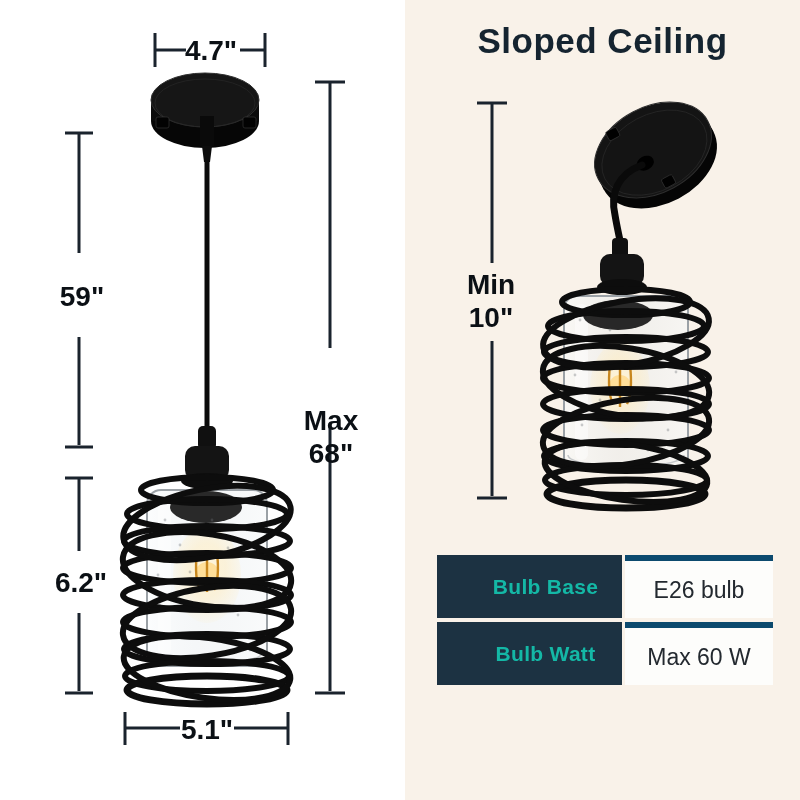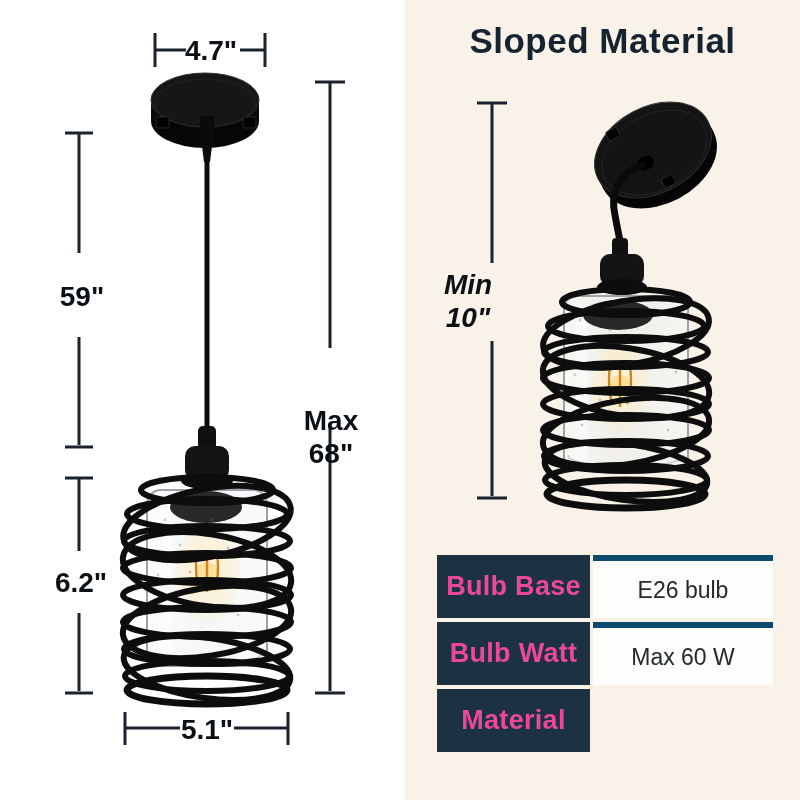--- a/index.html
+++ b/index.html
@@ -13,31 +13,31 @@
     position:absolute;z-index:2;transform:translate(-50%,-50%);
     text-align:center;color:#0b1015;font-weight:700;white-space:nowrap;
     font-size:28px;line-height:33px;
   }
   .label span{display:block;}
   .lbl-47{left:211px;top:50px;}
   .lbl-59{left:82px;top:296px;}
   .lbl-max{left:331px;top:389px;margin-top:48px;}
   .lbl-62{left:81px;top:582px;}
   .lbl-51{left:207px;top:729px;}
-  .lbl-min{left:468px;top:301px;font-style:italic;}
+  .lbl-min{left:491px;top:301px;}
   .title{
     position:absolute;z-index:2;left:405px;top:21px;width:395px;text-align:center;
     font-size:35px;font-weight:700;color:#152430;letter-spacing:.5px;
   }
   .spec-table{position:absolute;z-index:2;left:437px;top:555px;width:336px;}
   .spec-row{display:flex;height:63px;margin-bottom:4px;}
   .spec-label{
-    width:153px;background:#1c3242;color:#ec4899;
+    width:153px;background:#1c3242;color:#14b8a6;
     display:flex;align-items:center;justify-content:center;
-    font-size:27px;font-weight:600;letter-spacing:.3px;
+    font-size:21px;font-weight:600;letter-spacing:.3px;padding-left:32px;
   }
   .spec-value{
     flex:1;margin-left:3px;background:#fdfdfb;color:#23292f;border-top:6px solid #0c4a6e;
     display:flex;flex-direction:column;align-items:center;justify-content:center;
     font-size:23px;font-weight:500;line-height:26px;
   }
 </style>
 </head>
 <body>
 
@@ -214,34 +214,33 @@
 
   <div class="label lbl-62">6.2"</div>
 
   <div class="label lbl-51">5.1"</div>
 
   <div class="label lbl-min">
     <span>Min</span>
     <span>10"</span>
   </div>
 
-  <div class="title">Sloped Material</div>
+  <div class="title">Sloped Ceiling</div>
 
   <div class="spec-table">
     <div class="spec-row">
       <div class="spec-label">Bulb Base</div>
       <div class="spec-value">
         <span>E26 bulb</span>
       </div>
     </div>
     <div class="spec-row">
       <div class="spec-label">Bulb Watt</div>
       <div class="spec-value">
         <span>Max 60 W</span>
         <span></span>
       </div>
     </div>
     <div class="spec-row">
-      <div class="spec-label">Material</div>
     </div>
   </div>
 
 </div>
 
 </body></html>

